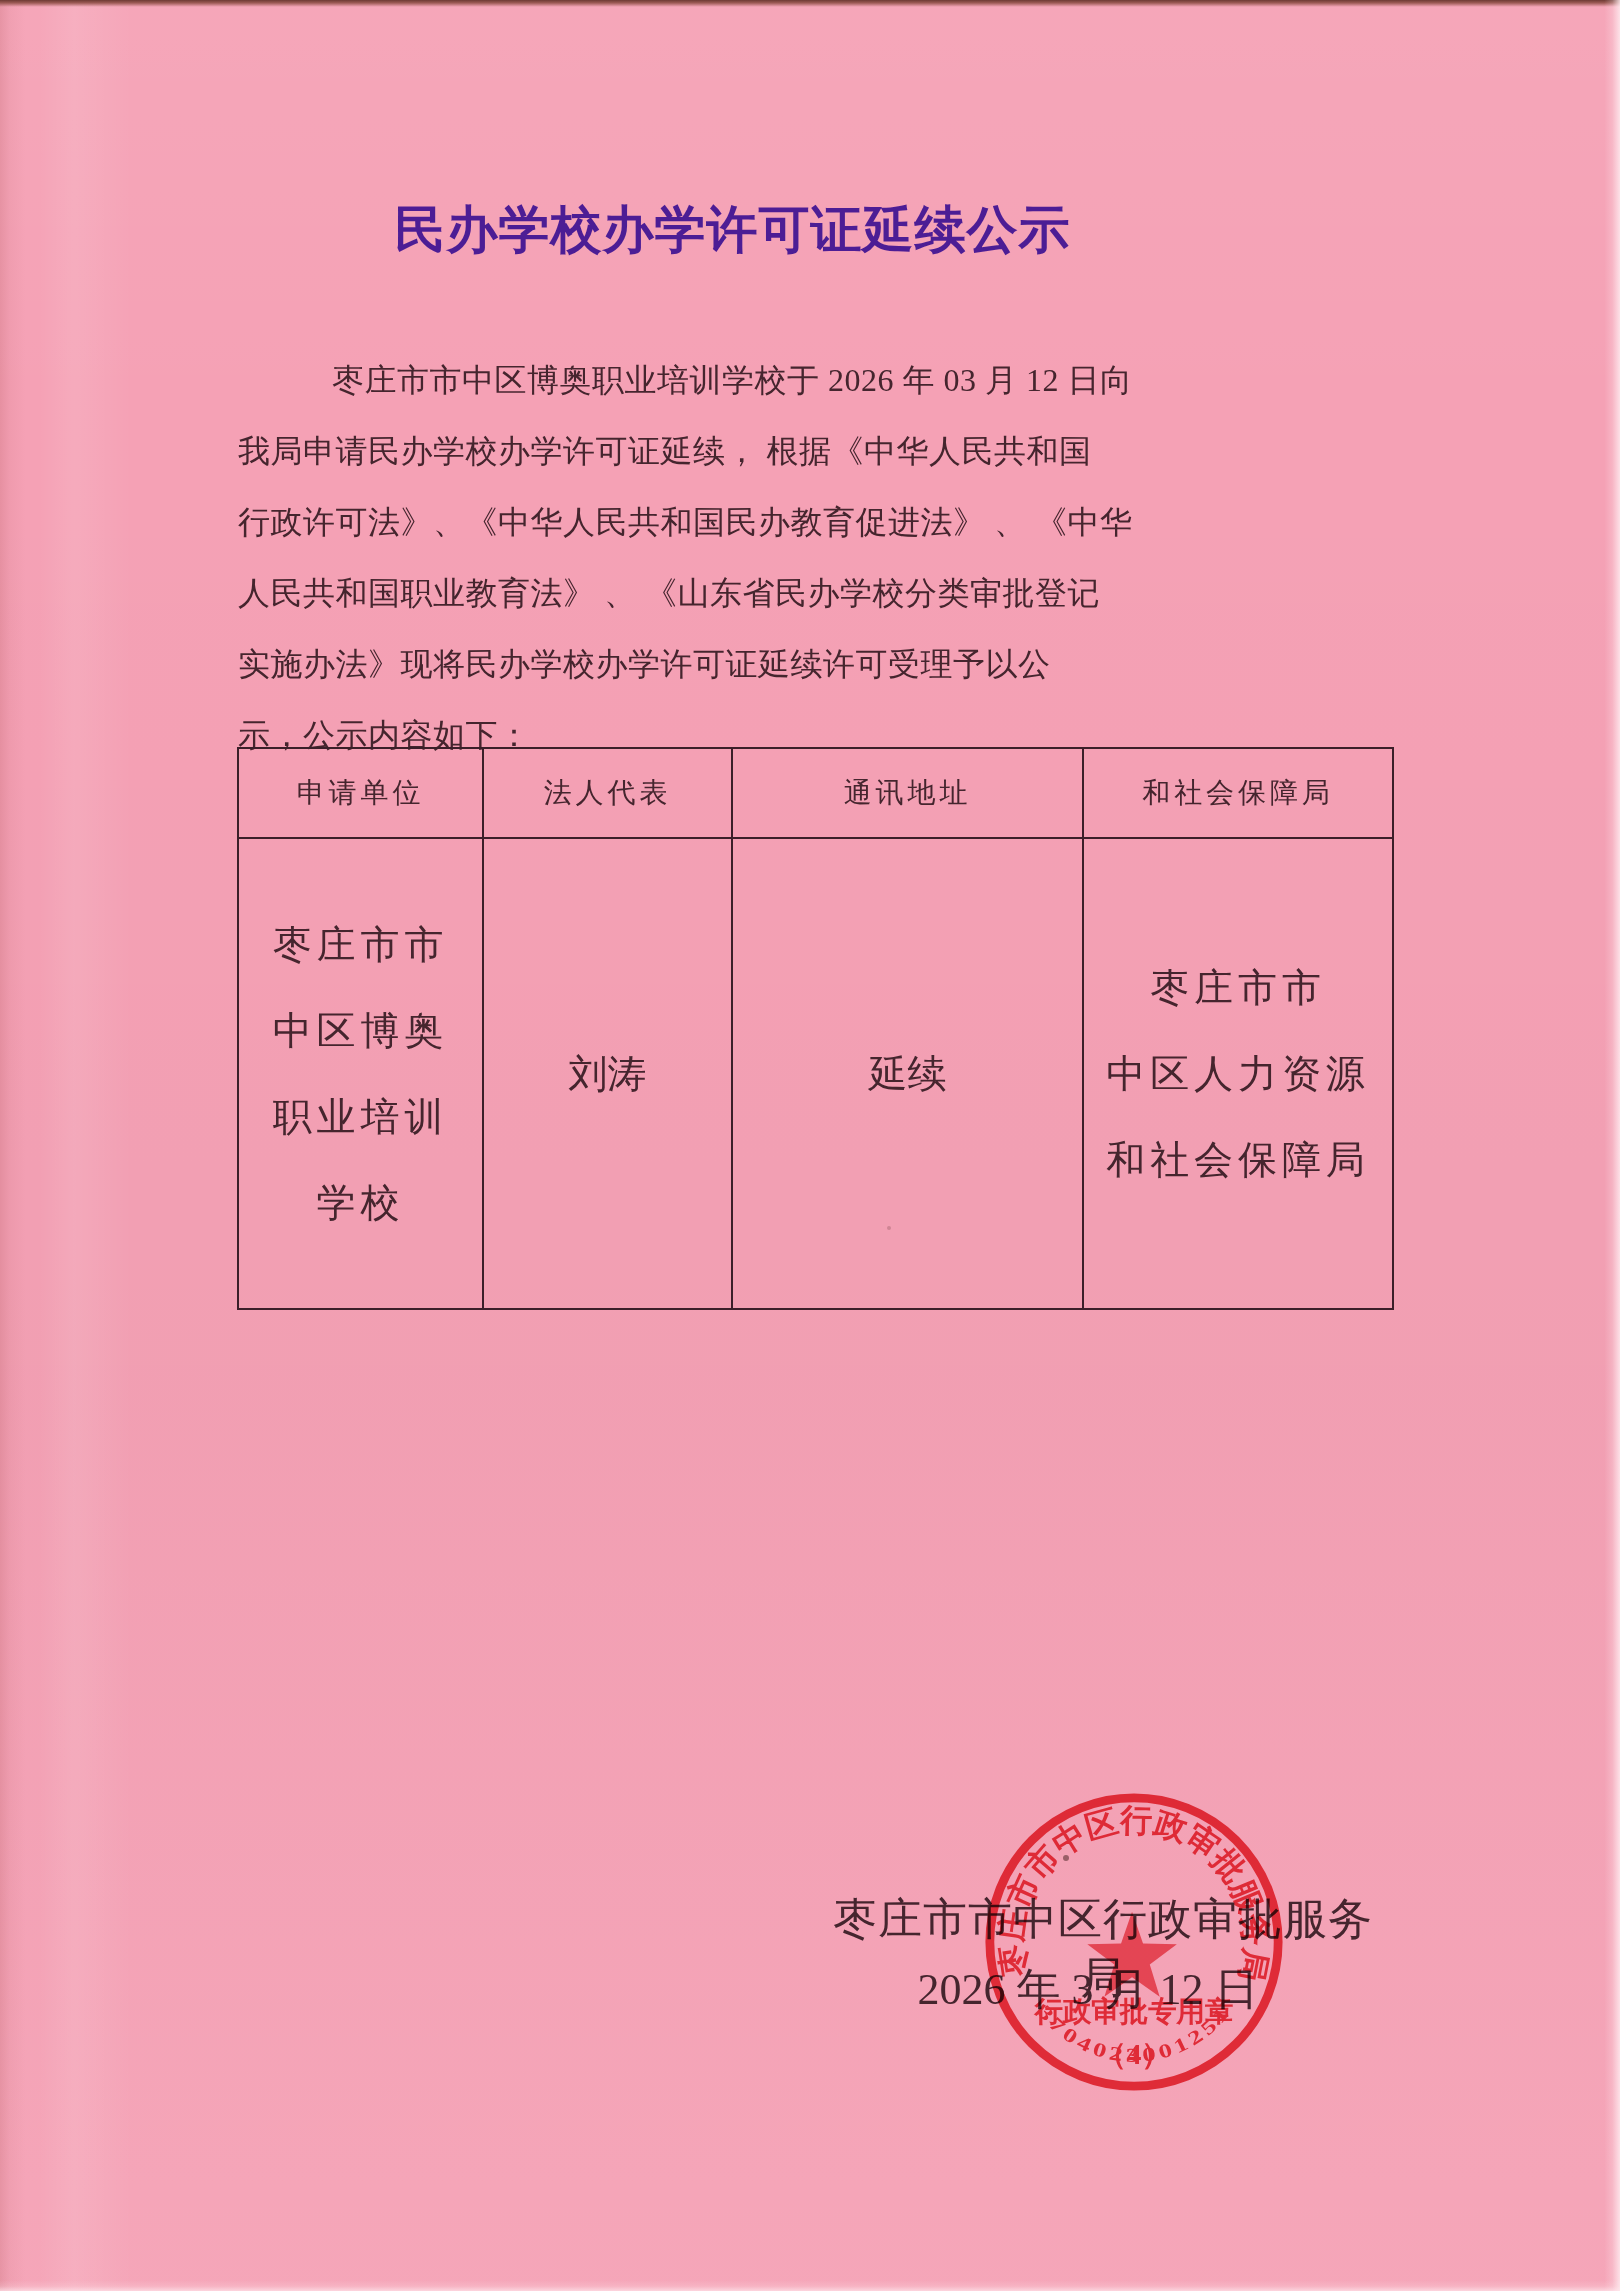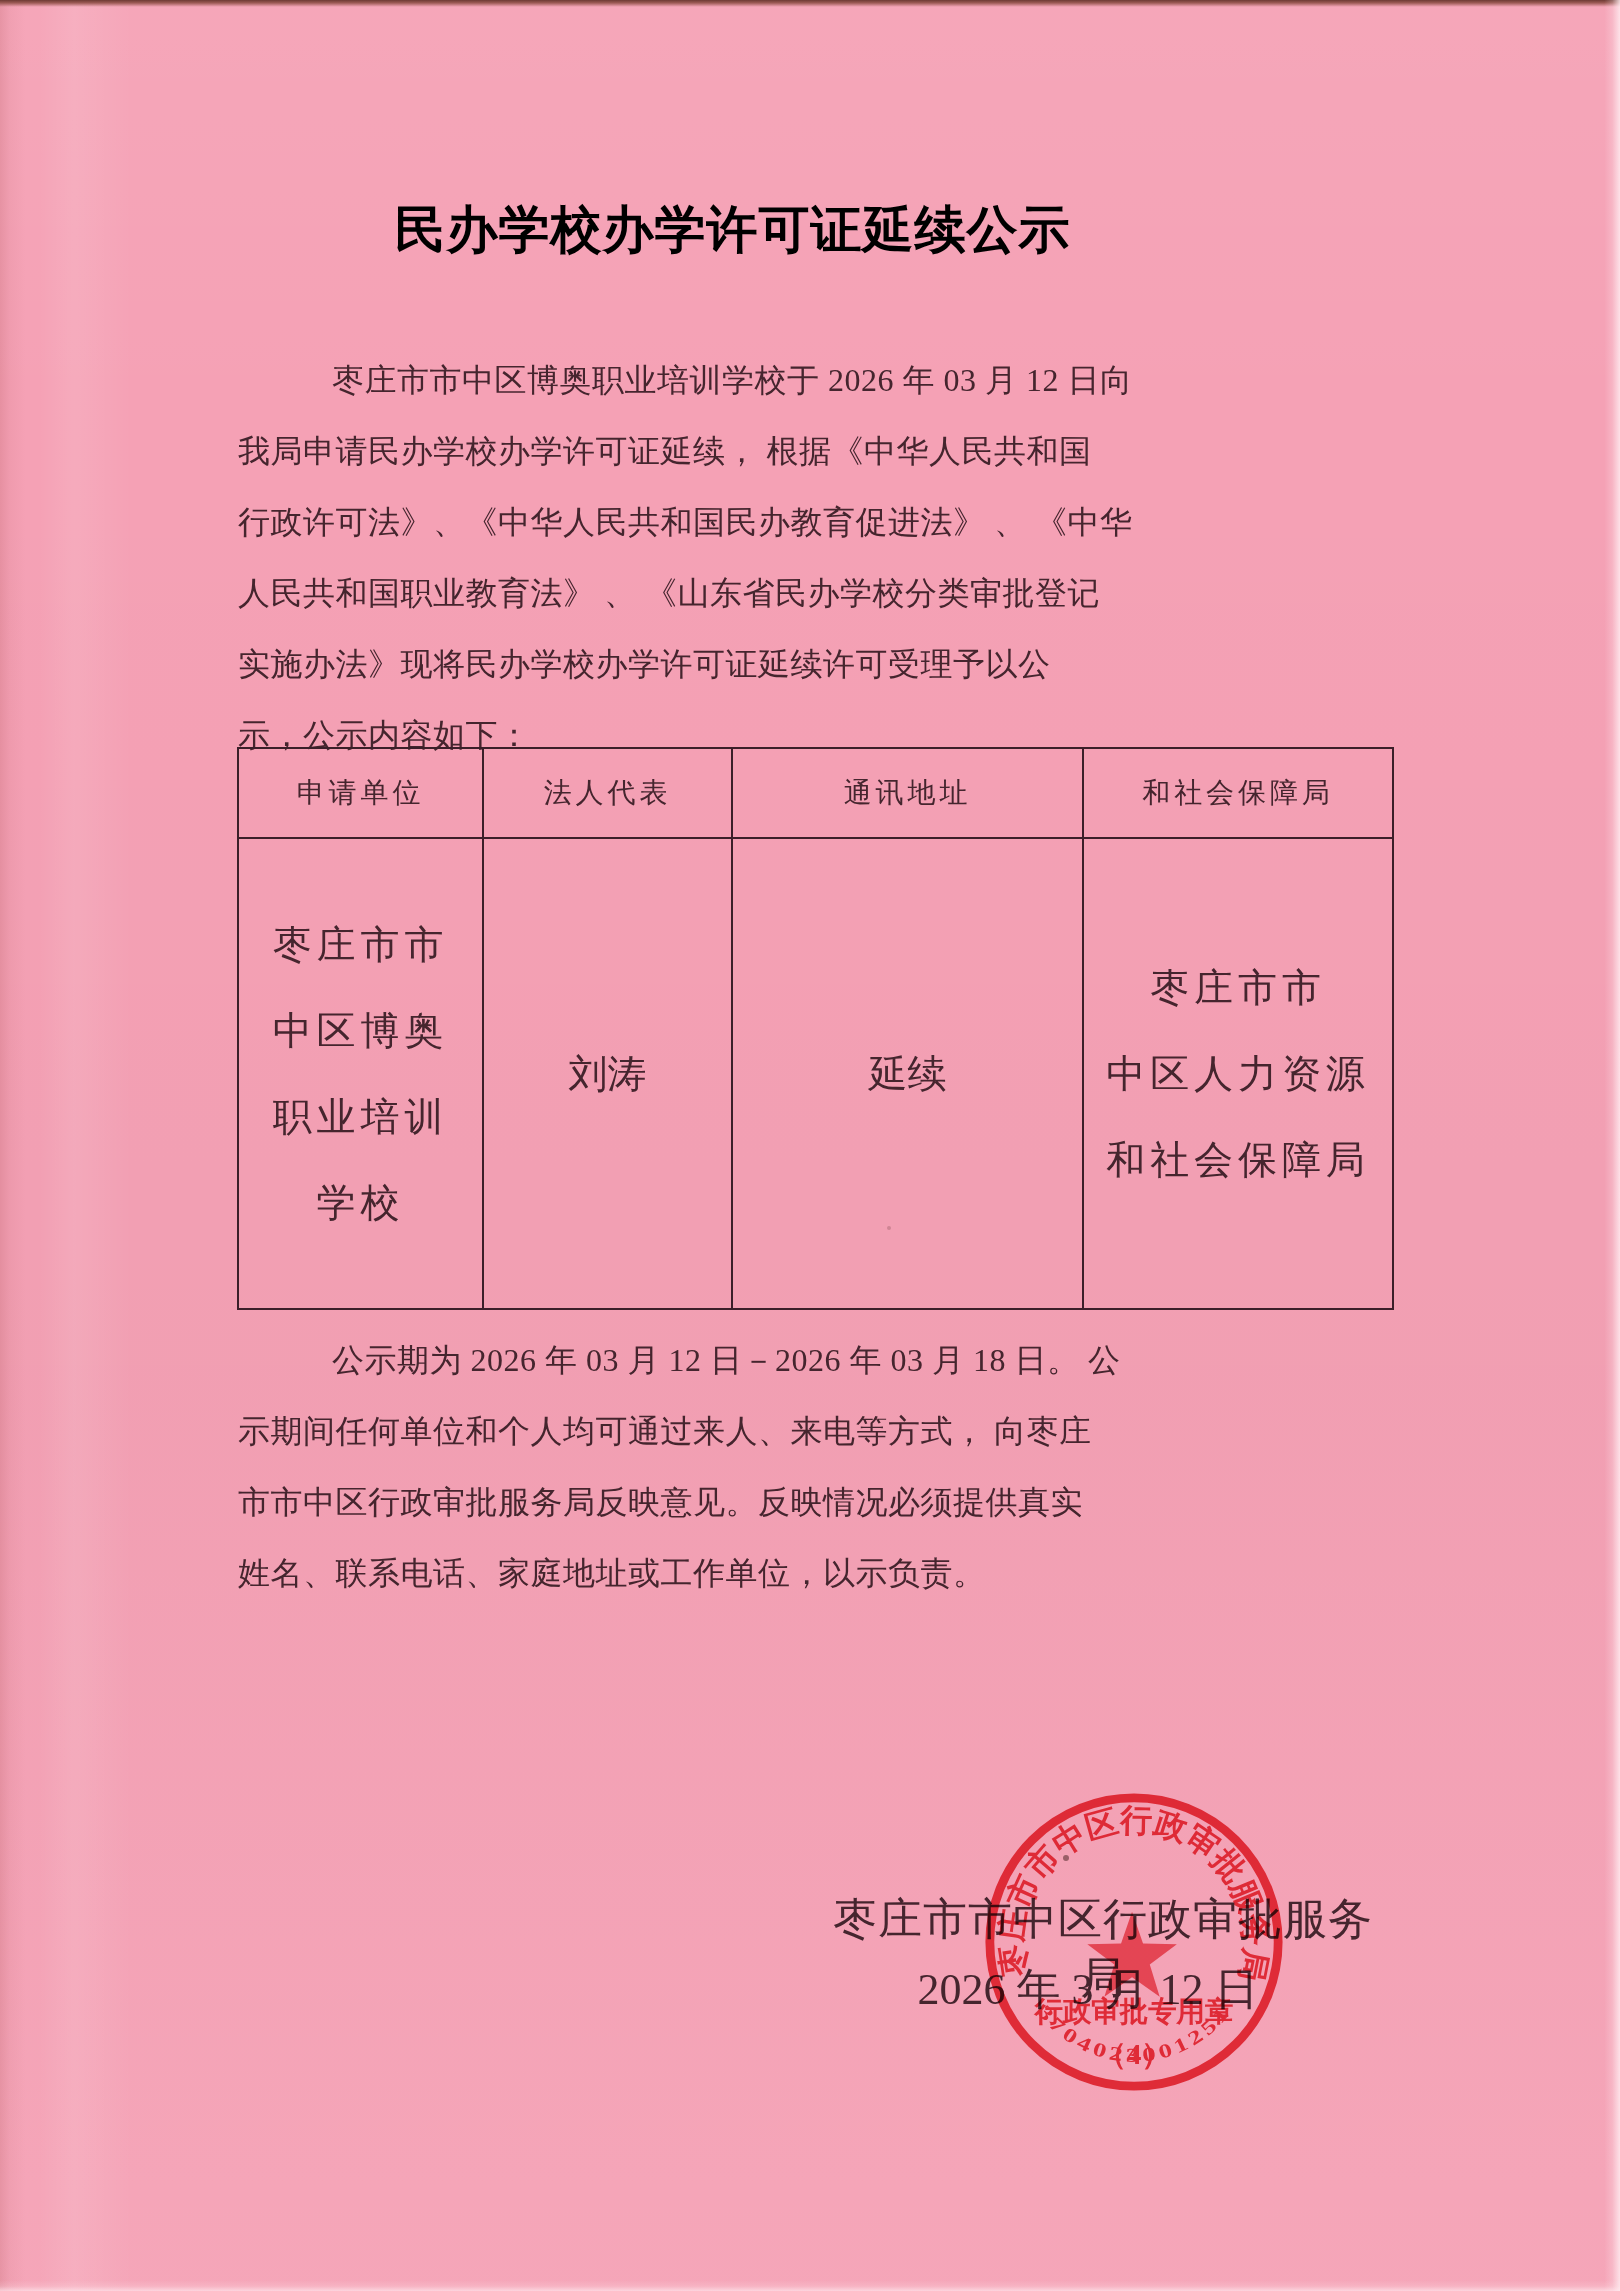--- a/index.html
+++ b/index.html
@@ -30,21 +30,21 @@
   }
   .edge-bottom{
     position:absolute;bottom:0;left:0;width:100%;height:11.8px;
     background:linear-gradient(0deg, rgba(255,233,238,0.8) 0px, rgba(255,233,238,0.2) 5.9px, rgba(255,233,238,0) 11.8px);
   }
   .spot{position:absolute;border-radius:50%;background:rgba(80,40,40,0.55);}
 
   .title{
     position:absolute;left:235px;top:199px;width:995px;
     margin:0;text-align:center;
-    font-size:51px;font-weight:bold;color:#000000;
+    font-size:51px;font-weight:bold;color:#4c1d95;
     letter-spacing:1px;line-height:63px;
   }
   .para{
     position:absolute;left:238px;width:1304px;
     font-size:32px;line-height:71px;
     white-space:pre-line;
     text-indent:94px;
     letter-spacing:0.5px;
   }
   .para1{top:345px;}
@@ -131,24 +131,20 @@
 学校</td>
         <td>刘涛</td>
         <td>延续</td>
         <td class="multiline">枣庄市市
 中区人力资源
 和社会保障局</td>
       </tr>
     </tbody>
   </table>
 
-  <div class="para para2">公示期为 2026 年 03 月 12 日－2026 年 03 月 18 日。 公
-示期间任何单位和个人均可通过来人、来电等方式， 向枣庄
-市市中区行政审批服务局反映意见。反映情况必须提供真实
-姓名、联系电话、家庭地址或工作单位，以示负责。</div>
 
 
   <div class="sig">枣庄市市中区行政审批服务局</div>
   <div class="sigdate">2026 年 3 月 12 日</div>
 
   <svg class="stamp" viewBox="0 0 310 310">
     <circle cx="155" cy="153" r="147" fill="none" stroke="#e8333e" stroke-width="9"></circle>
     <path id="stamp-arc-top" d="M 46.9 186 A 113 113 0 1 1 263.1 186" fill="none"></path>
     <path id="stamp-arc-bottom" d="M 51.5 217.6 A 122 122 0 0 0 258.5 217.6" fill="none"></path>
     <polygon points="153,122 141.8,154.6 107.4,155.2 134.9,175.9 124.8,208.8 153,189 181.2,208.8 171.1,175.9 198.7,155.2 164.2,154.6" fill="#ea4450" opacity="0.85"></polygon>

